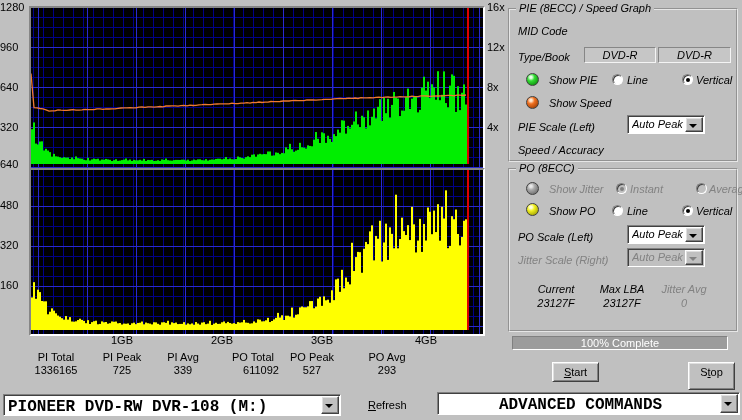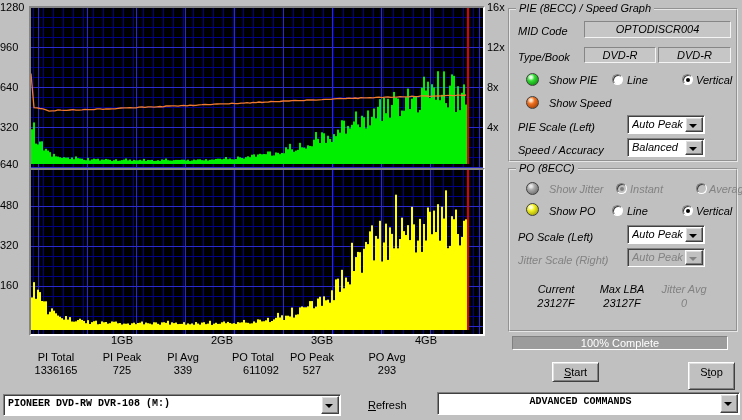--- a/index.html
+++ b/index.html
@@ -38,21 +38,21 @@
   .combo .txt{position:absolute;left:4px;top:2px;right:20px;white-space:nowrap;overflow:hidden;}
   .combo.dis{background:#c0c0c0;color:#828282;}
   .dd-btn{position:absolute;right:1px;top:1px;bottom:1px;width:16px;background:#c0c0c0;border:1px solid;border-color:#fff #404040 #404040 #fff;box-shadow:inset -1px -1px 0 #808080,inset 1px 1px 0 #dfdfdf;}
   .dd-btn i{position:absolute;left:3px;top:6px;width:0;height:0;border:4px solid transparent;border-top:4px solid #000;}
   .combo.dis .dd-btn i{border-top-color:#828282;}
   
   .btn{position:absolute;background:#c0c0c0;border:1px solid;border-color:#fff #404040 #404040 #fff;box-shadow:inset 1px 1px 0 #dfdfdf,inset -1px -1px 0 #808080;text-align:center;line-height:18px;box-sizing:border-box;}
   .key{text-decoration:underline;}
   
   .progress{position:absolute;background:#9c9c9c;border:1px solid;border-color:#808080 #fff #fff #808080;color:#fff;text-align:center;line-height:12px;box-sizing:border-box;}
-  .mono{font-family:"Liberation Mono","DejaVu Sans Mono",monospace;font-size:10px;font-weight:bold;white-space:pre;}
+  .mono{font-family:"Liberation Mono","DejaVu Sans Mono",monospace;font-size:16px;font-weight:bold;white-space:pre;}
 </style>
 </head>
 <body>
 
 <div class="lbl rgt" style="left:0;top:1px;width:26px">1280</div>
 <div class="lbl rgt" style="left:0;top:41px;width:26px">960</div>
 <div class="lbl rgt" style="left:0;top:81px;width:26px">640</div>
 <div class="lbl rgt" style="left:0;top:121px;width:26px">320</div>
 
 <div class="lbl rgt" style="left:0;top:158px;width:26px">640</div>
@@ -530,21 +530,20 @@
 <div class="lbl ctr" style="left:92px;top:364px;width:60px">725</div>
 <div class="lbl ctr" style="left:153px;top:364px;width:60px">339</div>
 <div class="lbl ctr" style="left:226px;top:364px;width:70px">611092</div>
 <div class="lbl ctr" style="left:282px;top:364px;width:60px">527</div>
 <div class="lbl ctr" style="left:355px;top:364px;width:64px">293</div>
 
 <div class="groupbox" style="left:508px;top:8px;width:226px;height:150px">
   <span class="legend">PIE (8ECC) / Speed Graph</span>
 
   <div class="lbl" style="left:8px;top:15px">MID Code</div>
-  <div class="panelbox" style="left:74px;top:11px;width:147px;height:17px;line-height:15px">OPTODISCR004</div>
 
   <div class="lbl" style="left:8px;top:41px">Type/Book</div>
   <div class="panelbox" style="left:74px;top:37px;width:72px;height:16px;line-height:14px">DVD-R</div>
   <div class="panelbox" style="left:148px;top:37px;width:73px;height:16px;line-height:14px">DVD-R</div>
 
   <span class="led led-green" style="left:16px;top:63px"></span>
   <div class="lbl" style="left:39px;top:64px">Show PIE</div>
   <span class="radio" style="left:102px;top:64px"></span>
   <div class="lbl" style="left:117px;top:64px">Line</div>
   <span class="radio sel" style="left:172px;top:64px">
@@ -557,26 +556,20 @@
 
   <div class="lbl" style="left:8px;top:111px">PIE Scale (Left)</div>
   <div class="combo" style="left:117px;top:105px;width:78px;height:19px">
     <span class="txt">Auto Peak</span>
     <span class="dd-btn">
         <i></i>
       </span>
   </div>
 
   <div class="lbl" style="left:8px;top:134px">Speed / Accuracy</div>
-  <div class="combo" style="left:117px;top:128px;width:78px;height:19px">
-    <span class="txt">Balanced</span>
-    <span class="dd-btn">
-        <i></i>
-      </span>
-  </div>
 </div>
 
 <div class="groupbox" style="left:508px;top:168px;width:226px;height:160px">
   <span class="legend">PO (8ECC)</span>
 
   <span class="led led-gray" style="left:16px;top:12px"></span>
   <div class="lbl gray" style="left:39px;top:13px">Show Jitter</div>
   <span class="radio sel dis" style="left:106px;top:13px">
       <span class="dot"></span>
     </span>

